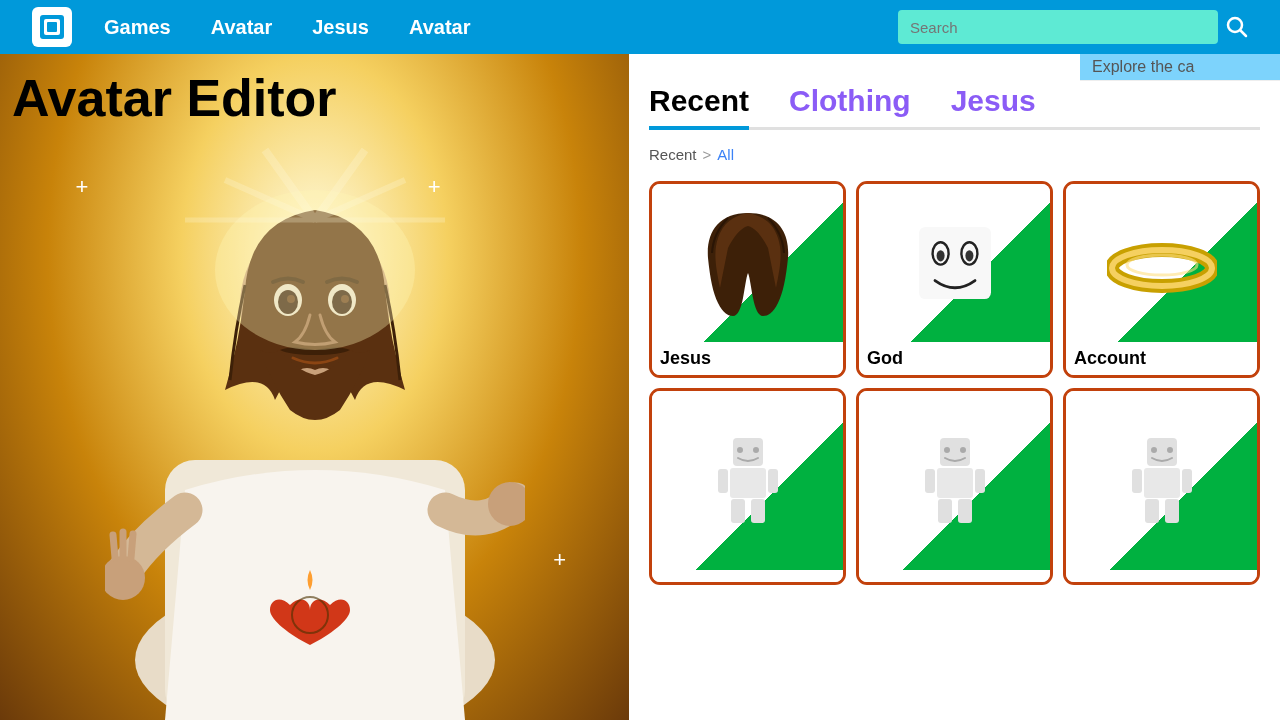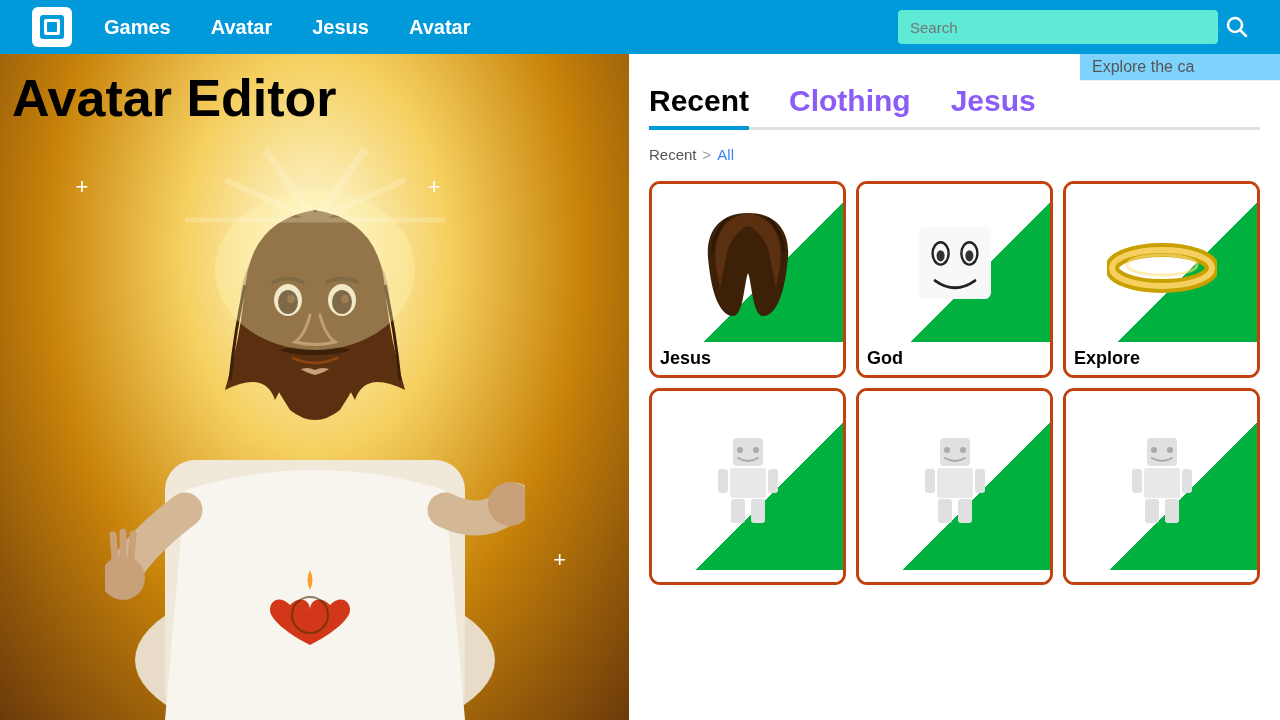--- a/index.html
+++ b/index.html
@@ -430,21 +430,21 @@
       <div class="item-card">
         <div class="item-card-inner">
 
           <svg width="110" height="60" viewBox="0 0 110 60" xmlns="http://www.w3.org/2000/svg">
             <ellipse cx="55" cy="35" rx="50" ry="18" fill="none" stroke="#c8a000" stroke-width="14"></ellipse>
             <ellipse cx="55" cy="35" rx="50" ry="18" fill="none" stroke="#f5d060" stroke-width="6"></ellipse>
 
             <ellipse cx="55" cy="32" rx="35" ry="10" fill="none" stroke="#ffe080" stroke-width="3" opacity="0.6"></ellipse>
           </svg>
         </div>
-        <div class="item-label">Explore</div>
+        <div class="item-label">Account</div>
       </div>
 
       <div class="item-card">
         <div class="item-card-inner">
           <div class="roblox-char">
             <svg width="60" height="90" viewBox="0 0 60 90" xmlns="http://www.w3.org/2000/svg">
 
               <rect x="15" y="2" width="30" height="28" rx="4" fill="#e0e0e0"></rect>
 
               <circle cx="22" cy="14" r="3" fill="#aaa"></circle>

